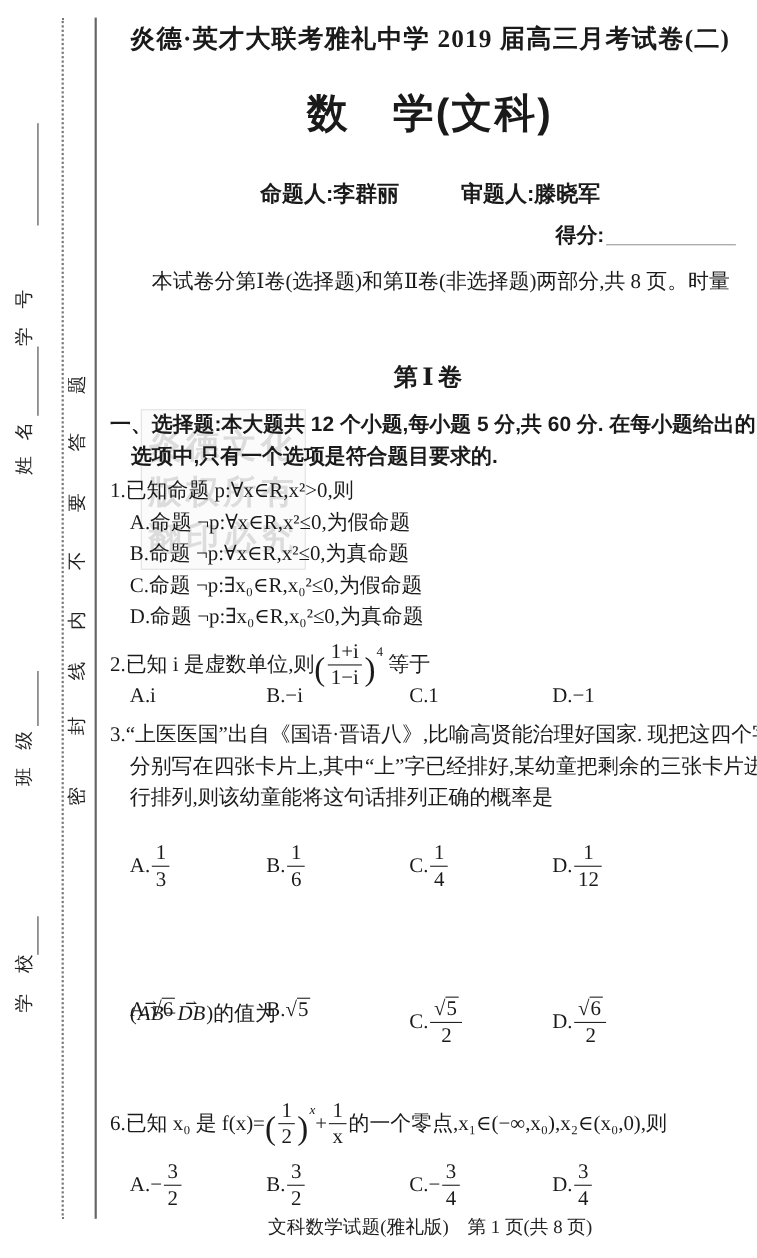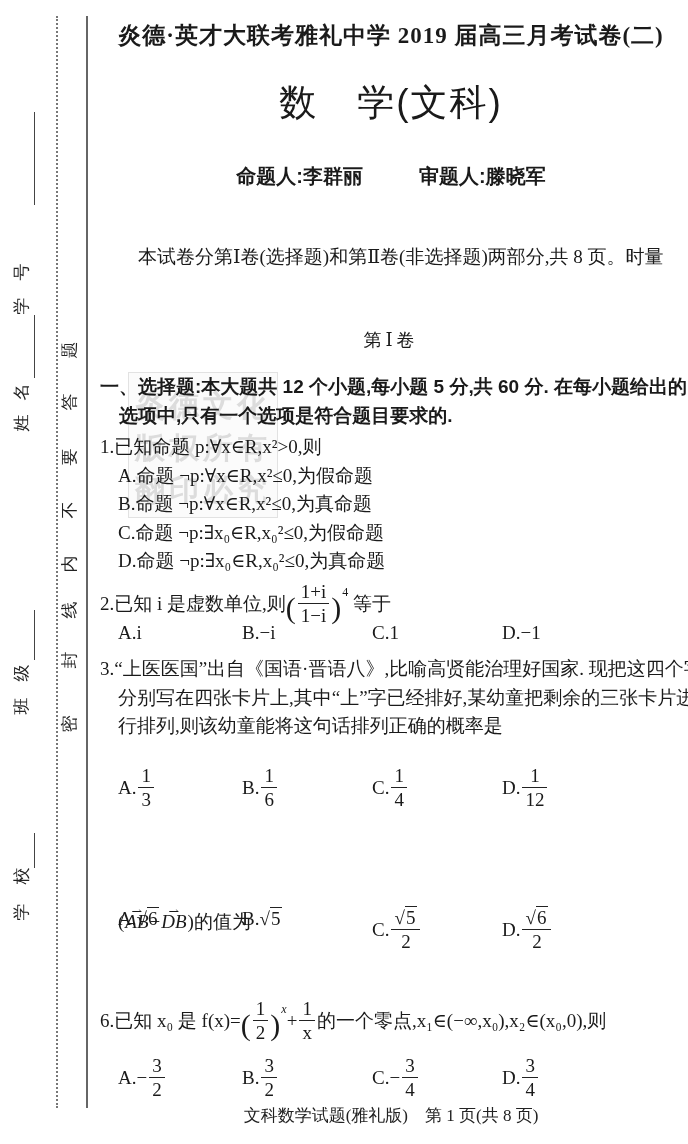--- a/index.html
+++ b/index.html
@@ -31,35 +31,35 @@
   }
   
   .content{position:absolute;left:100px;top:0;width:582px;z-index:1;}
   .abs{position:absolute;}
   .line{white-space:nowrap;}
   .exam-title{
     width:100%;text-align:center;font-size:23px;font-weight:bold;letter-spacing:1px;
     font-family:"Liberation Serif","DejaVu Serif",serif;
   }
   .subject-title{
-    width:100%;text-align:center;font-size:37px;font-weight:normal;letter-spacing:2px;
+    width:100%;text-align:center;font-size:37px;font-weight:bold;letter-spacing:2px;
     font-family:"Liberation Sans","DejaVu Sans",sans-serif;
   }
   .credits{
     width:100%;text-align:center;font-size:20px;font-weight:bold;
     font-family:"Liberation Sans","DejaVu Sans",sans-serif;
   }
   .credits .gap{display:inline-block;width:56px;}
   .score-row{left:405px;font-size:19px;font-weight:bold;
     font-family:"Liberation Sans","DejaVu Sans",sans-serif;}
   .score-line{display:inline-block;width:118px;height:1px;background:#999;
     vertical-align:-3px;margin-left:2px;}
   .intro{font-size:19px;line-height:29px;}
   .indent2{padding-left:38px;}
-  .part-title{width:100%;text-align:center;font-size:18px;font-weight:normal;letter-spacing:4px;}
+  .part-title{width:100%;text-align:center;font-size:22px;font-weight:bold;letter-spacing:4px;}
   .instr{
     font-size:19px;line-height:29px;font-weight:bold;
     font-family:"Liberation Sans","DejaVu Sans",sans-serif;
   }
   .instr .line2{padding-left:19px;}
   .q{font-size:19px;line-height:28.5px;}
   .q .opt-line{padding-left:18px;}
   .q .wrapline{padding-left:18px;}
   .optrow{position:relative;height:28px;font-size:19px;}
   .optrow.tall{height:38px;}
@@ -127,20 +127,23 @@
 <div class="content">
 
   <div class="abs exam-title" style="top:20px">炎德·英才大联考雅礼中学 2019 届高三月考试卷(二)</div>
 
   <div class="abs subject-title" style="top:78px">数　学(文科)</div>
 
   <div class="abs credits" style="top:163px">
     <span>命题人:李群丽</span><span class="gap"></span><span>审题人:滕晓军</span>
   </div>
 
+  <div class="abs score-row" style="top:201px">
+    <span>得分:</span><span class="score-line"></span>
+  </div>
 
   <div class="abs intro" style="top:242px">
     <div class="line indent2">本试卷分第Ⅰ卷(选择题)和第Ⅱ卷(非选择题)两部分,共 8 页。时量</div>
   </div>
 
   <div class="abs part-title" style="top:328px">第Ⅰ卷</div>
 
   <div class="abs instr" style="top:372px">
     <div class="line">一、选择题:本大题共 12 个小题,每小题 5 分,共 60 分. 在每小题给出的四个</div>
     <div class="line line2">选项中,只有一个选项是符合题目要求的.</div>

